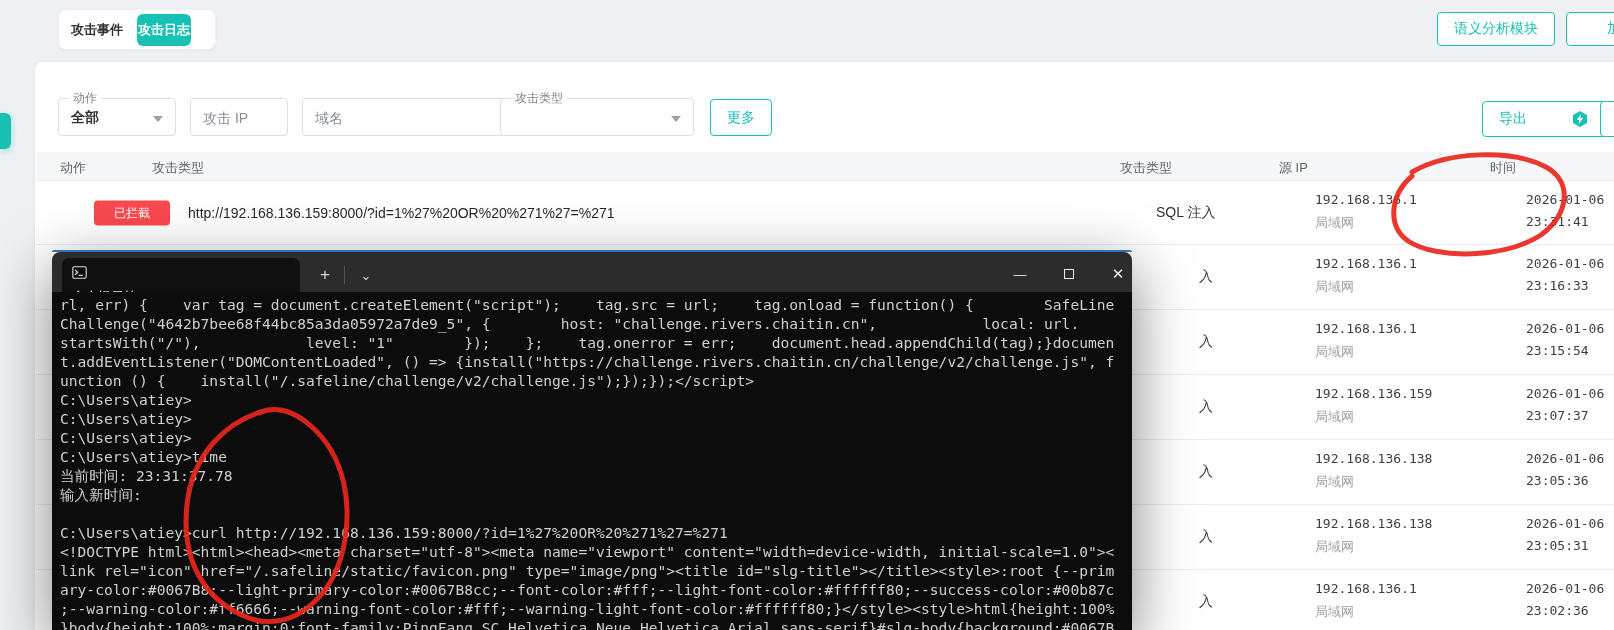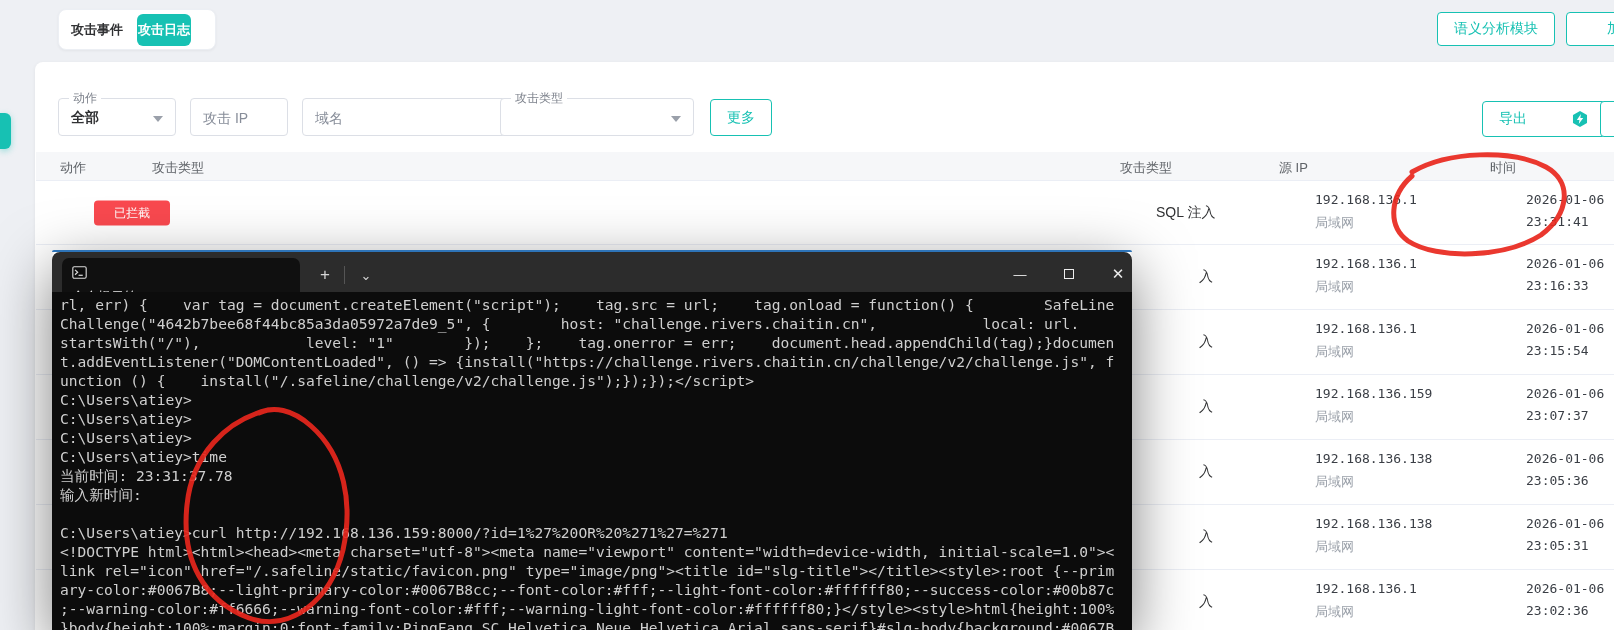--- a/index.html
+++ b/index.html
@@ -120,20 +120,21 @@
   <span style="left:24px;">动作</span>
   <span style="left:116px;">攻击类型</span>
   <span style="left:1084px;">攻击类型</span>
   <span style="left:1243px;">源 IP</span>
   <span style="left:1454px;">时间</span>
 </div>
 
 <div>
     <div class="trow" style="top: 181px; height: 64px;">
       <span class="badge">已拦截</span>
+      <span class="url">http://192.168.136.159:8000/?id=1%27%20OR%20%271%27=%271</span>
       <span class="rtype">SQL 注入</span>
       <span class="rip">192.168.136.1</span>
       <span class="rnet">局域网</span>
       <span class="rdate">2026-01-06</span>
       <span class="rtime">23:31:41</span>
     </div>
     <div class="trow" style="top: 245px; height: 65px;">
       <span class="rtypef">入</span>
       <span class="rip">192.168.136.1</span>
       <span class="rnet">局域网</span>

